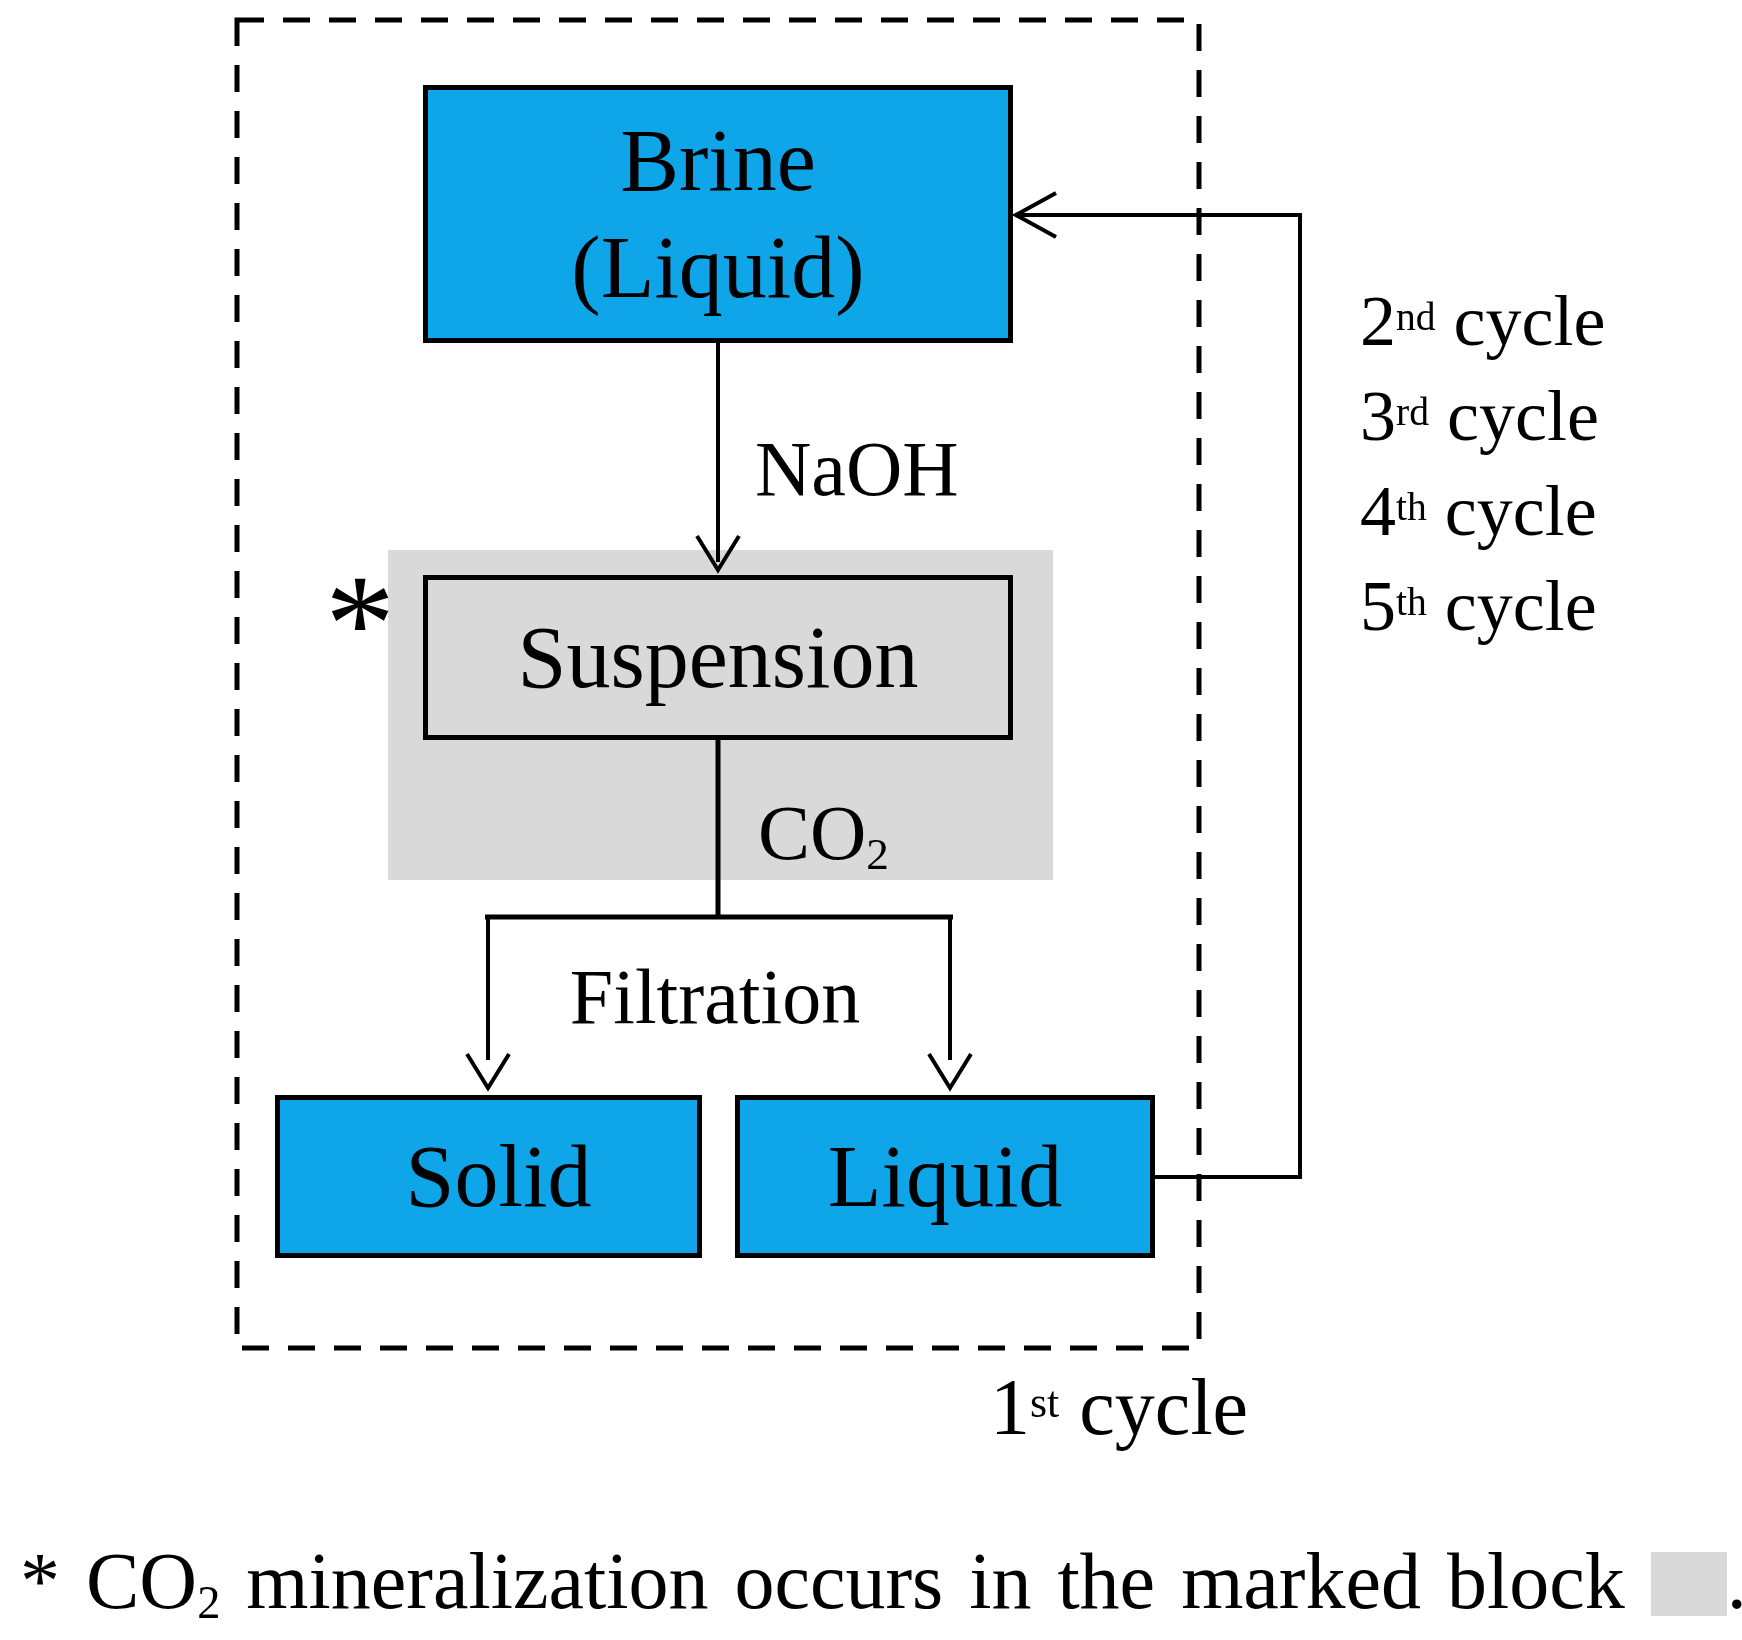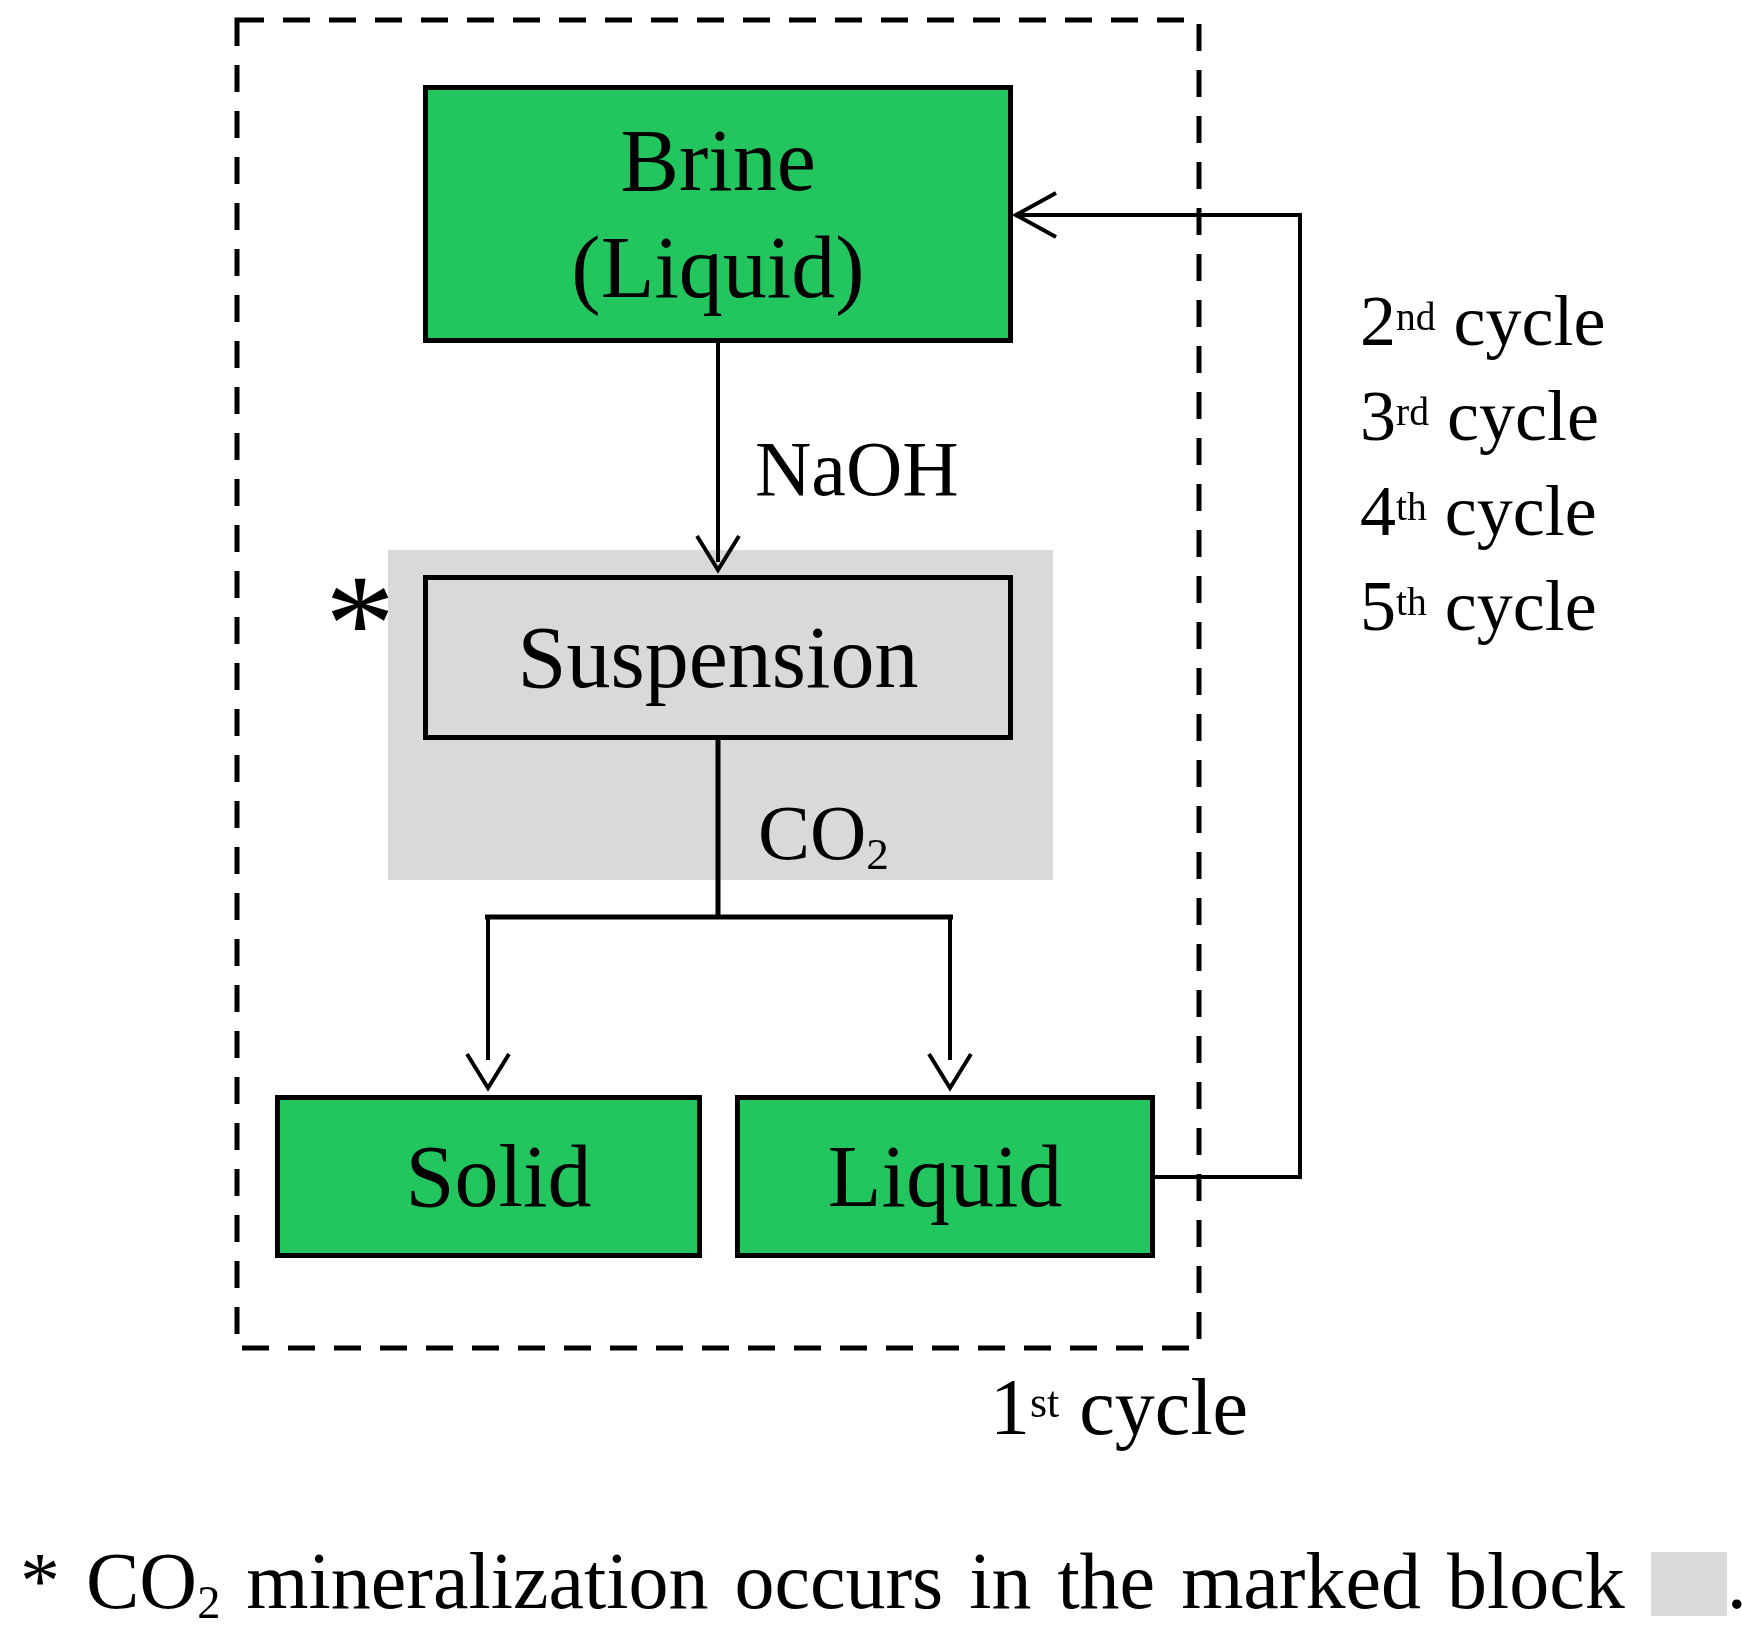--- a/index.html
+++ b/index.html
@@ -15,21 +15,21 @@
   svg.layer{position:absolute;left:0;top:0;pointer-events:none;}
   .gray-block{background:#d9d9d9;}
   .node-box{
     position:absolute;
     border:5px solid #000;
     box-sizing:border-box;
     display:flex;flex-direction:column;
     align-items:center;justify-content:center;
     text-align:center;
     font-size:88px;line-height:1.22;
-    background:#22c55e;
+    background:#0ea5e9;
   }
   .flow-label{position:absolute;font-size:78px;white-space:nowrap;}
   .sub{font-size:58%;vertical-align:-0.22em;}
   .sup{font-size:55%;vertical-align:0.38em;}
   .cycle-list{position:absolute;font-size:72px;line-height:91px;white-space:nowrap;}
   .cycle-line{display:block;}
   .asterisk-big{
     position:absolute;left:310px;top:542px;width:100px;height:160px;
     display:flex;align-items:center;justify-content:center;
     font-size:140px;
@@ -89,20 +89,23 @@
   </div>
 
   <div class="flow-label" style="left:755px;top:424px;">
     <span>NaOH</span>
   </div>
 
   <div class="flow-label" style="left:758px;top:788px;text-align:right;">
     <span>CO</span><span class="sub">2</span>
   </div>
 
+  <div class="flow-label" style="left:540px;top:952px;width:350px;text-align:center;">
+    <span>Filtration</span>
+  </div>
 
   <div class="asterisk-big">
     <span>*</span>
   </div>
 
   <div class="cycle-list" style="left:1360px;top:272px;">
     <span class="cycle-line"><span>2</span><span class="sup">nd</span> <span>cycle</span></span>
     <span class="cycle-line"><span>3</span><span class="sup">rd</span> <span>cycle</span></span>
     <span class="cycle-line"><span>4</span><span class="sup">th</span> <span>cycle</span></span>
     <span class="cycle-line"><span>5</span><span class="sup">th</span> <span>cycle</span></span>

